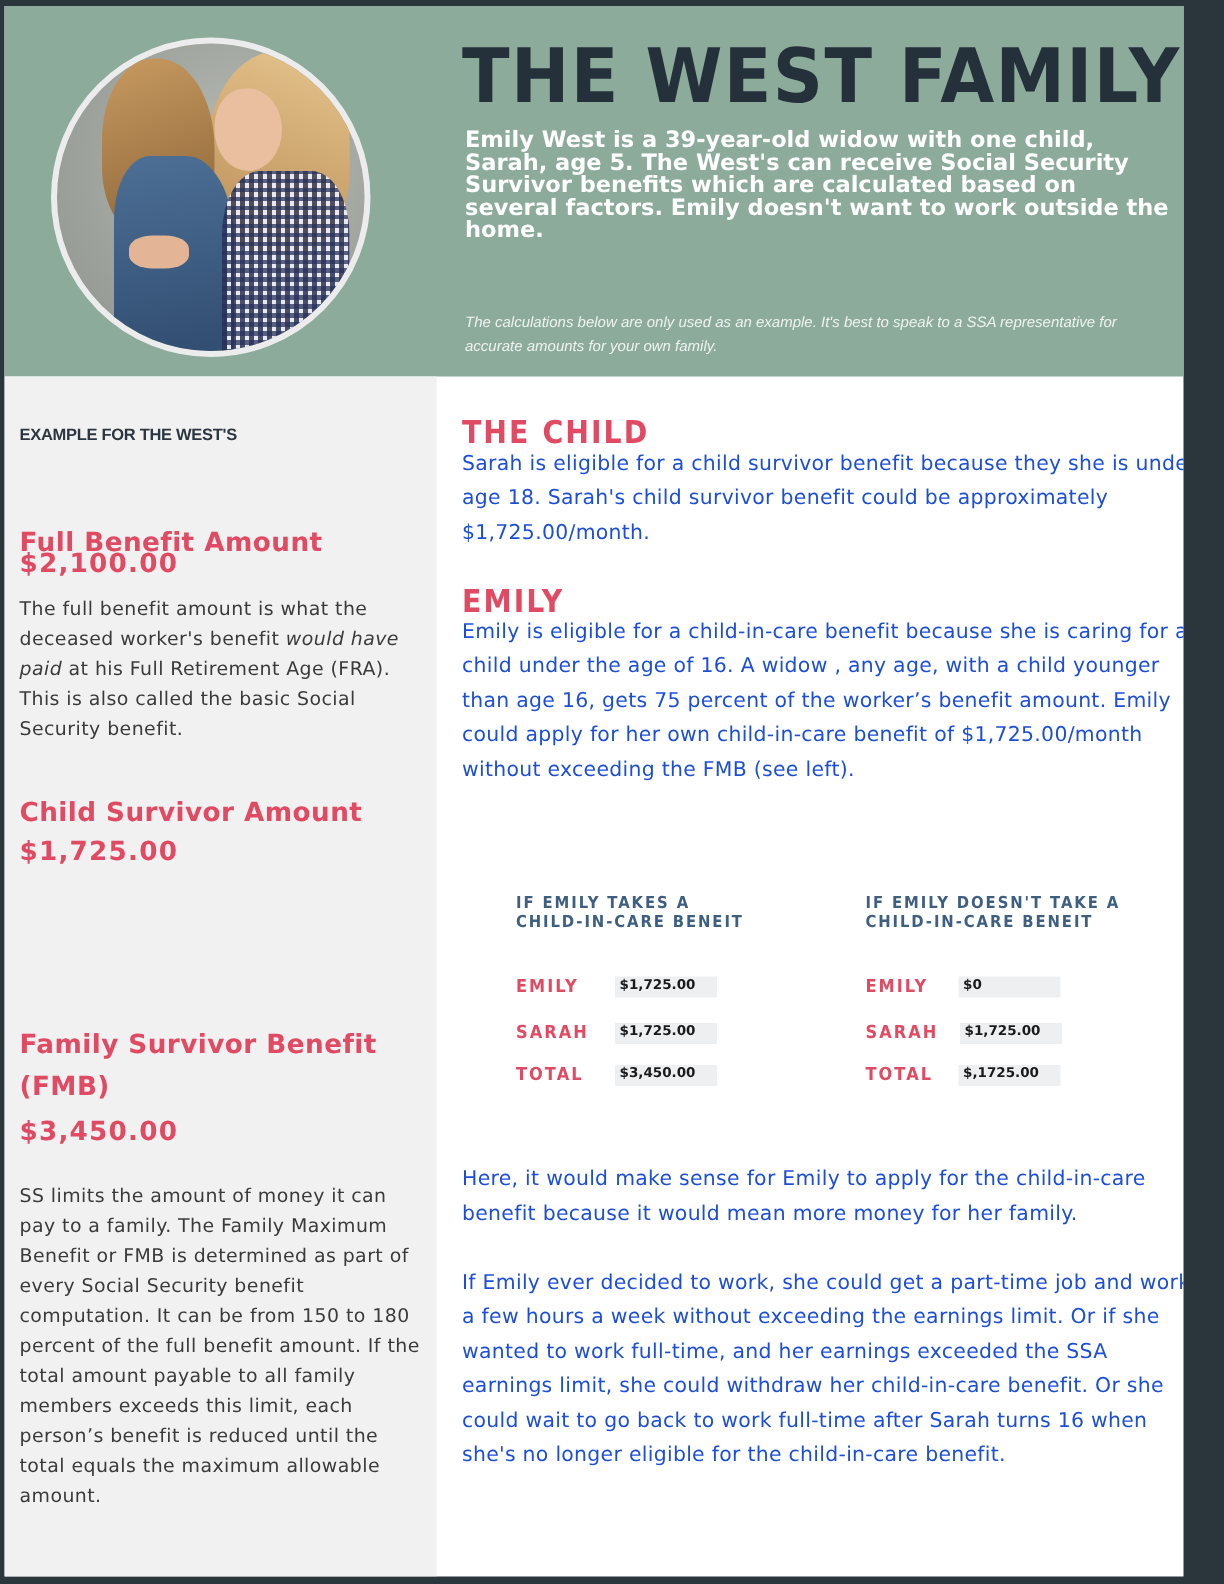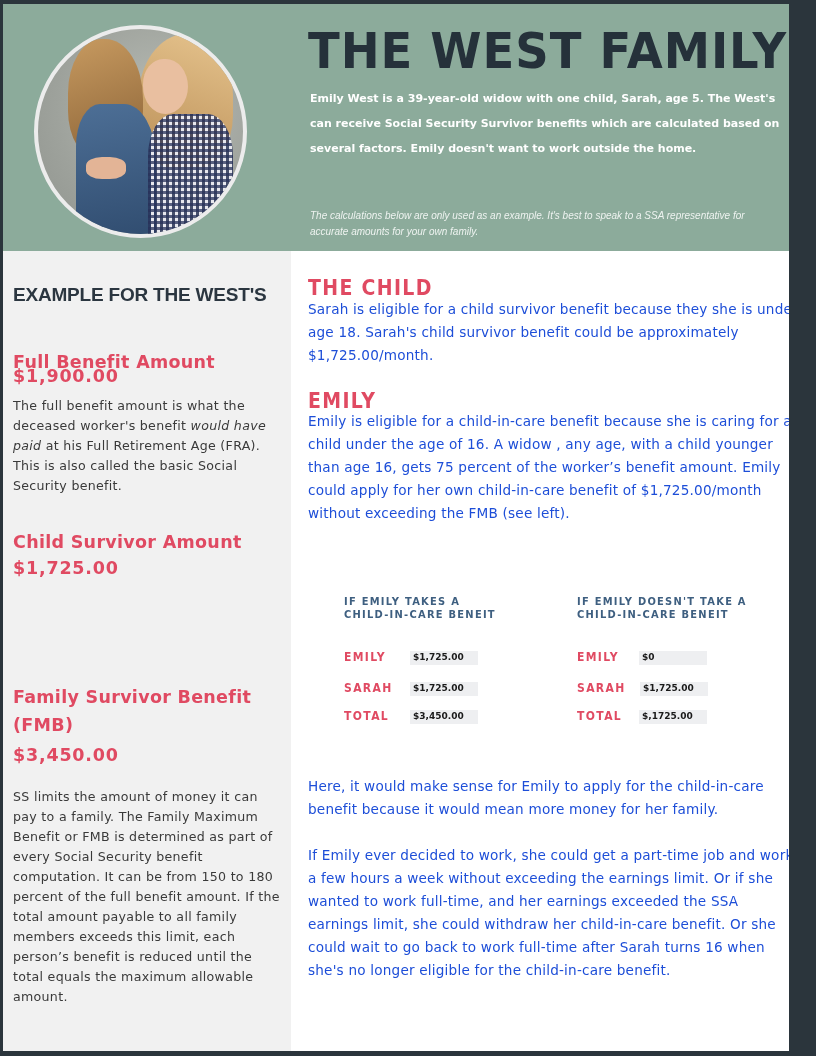--- a/index.html
+++ b/index.html
@@ -75,22 +75,22 @@
       transform: scaleX(0.93);
       transform-origin: left top;
       white-space: nowrap;
     }
     .intro {
       position: absolute;
       left: 307px; top: 82px;
       width: 470px;
       font-family: "DejaVu Sans", sans-serif;
       font-weight: bold;
-      font-size: 11px;
-      line-height: 25px;
+      font-size: 15px;
+      line-height: 15px;
       color: #ffffff;
     }
     .disclaimer {
       position: absolute;
       left: 307px; top: 204px;
       width: 470px;
       font-family: "Liberation Sans", sans-serif;
       font-style: italic;
       font-size: 10px;
       line-height: 16px;
@@ -101,21 +101,21 @@
       position: absolute;
       left: 0; top: 247px;
       width: 288px; height: 800px;
       background: #f1f1f1;
     }
     .left-heading {
       position: absolute;
       left: 10px; top: 33px;
       font-family: "Liberation Sans", sans-serif;
       font-weight: bold;
-      font-size: 19px;
+      font-size: 11px;
       color: #2b3640;
       letter-spacing: -0.2px;
     }
     .sec-title {
       position: absolute;
       left: 10px;
       font-family: "DejaVu Sans", sans-serif;
       font-weight: bold;
       font-size: 17.5px;
       letter-spacing: 0.3px;
@@ -226,21 +226,21 @@
     </div>
     <div class="title">THE WEST FAMILY</div>
     <div class="intro">Emily West is a 39-year-old widow with one child, Sarah, age 5. The West's can receive Social Security Survivor benefits which are calculated based on several factors. Emily doesn't want to work outside the home.</div>
     <div class="disclaimer">The calculations below are only used as an example. It's best to speak to a SSA representative for accurate amounts for your own family.</div>
   </div>
 
   <div class="left">
     <div class="left-heading">EXAMPLE FOR THE WEST'S</div>
 
     <div class="sec-title" style="top:85px;margin-top:12px;">Full Benefit Amount</div>
-    <div class="sec-amount" style="top:115px;">$1,900.00</div>
+    <div class="sec-amount" style="top:115px;">$2,100.00</div>
     <div class="sec-body" style="top:145px;"><span>The full benefit amount is what the deceased worker's benefit </span><em>would have paid</em><span> at his Full Retirement Age (FRA). This is also called the basic Social Security benefit.</span></div>
 
     <div class="sec-title" style="top:277px;">Child Survivor Amount</div>
     <div class="sec-amount" style="top:307px;">$1,725.00</div>
 
     <div class="sec-title" style="top:432px; width:270px;">Family Survivor Benefit (FMB)</div>
     <div class="sec-amount" style="top:494px;">$3,450.00</div>
     <div class="sec-body" style="top:536px;">SS limits the amount of money it can pay to a family. The Family Maximum Benefit or FMB  is determined as part of every Social Security benefit computation. It can be from 150 to 180 percent of the full benefit amount. If the total amount payable to all family members exceeds this limit, each person’s benefit is reduced until the total equals the maximum allowable amount.</div>
   </div>
 

